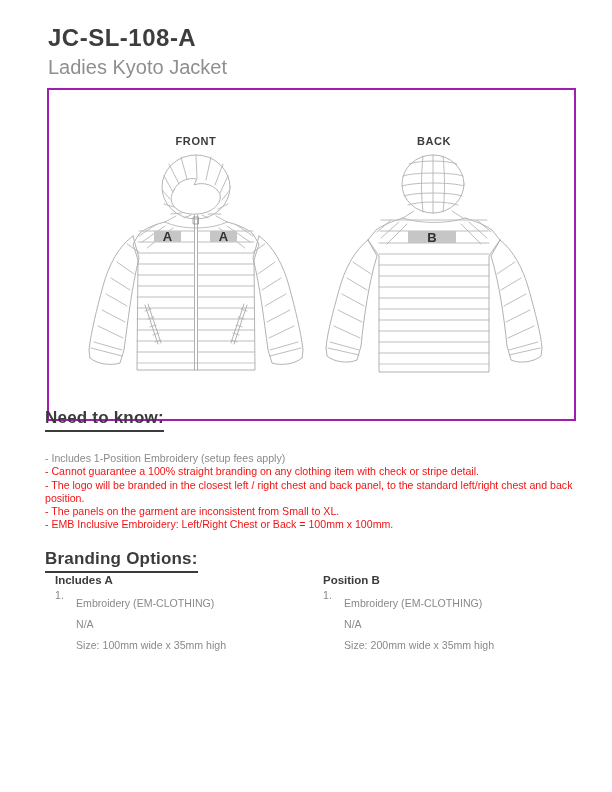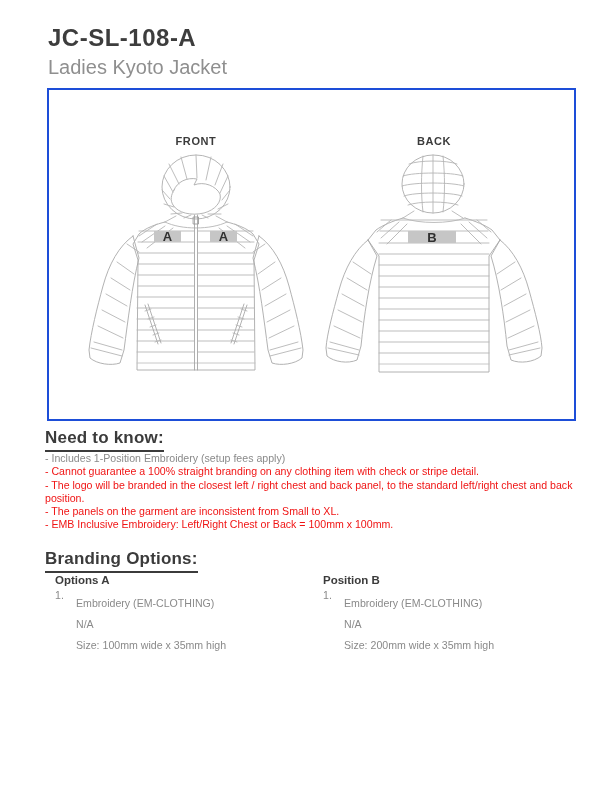--- a/index.html
+++ b/index.html
@@ -9,21 +9,21 @@
   }
   .title{
     position:absolute;left:48px;top:24px;font-size:24px;font-weight:bold;
     color:#3d3d3d;letter-spacing:.5px;
   }
   .subtitle{
     position:absolute;left:48px;top:56px;font-size:20px;color:#8f8f8f;
   }
   .diagram-box{
     position:absolute;left:47px;top:88px;width:525px;height:329px;
-    border:2px solid #1d4ed8;background:#fff;
+    border:2px solid #a21caf;background:#fff;
   }
   .view-label{
     position:absolute;width:80px;text-align:center;font-size:11px;
     font-weight:bold;color:#3b3b3b;letter-spacing:.6px;
   }
   .jacket-svg{position:absolute;}
   .marker{
     position:absolute;background:#c6c6c6;display:flex;
     align-items:center;justify-content:center;
   }
@@ -126,34 +126,34 @@
       <span>A</span>
     </div>
     <div class="marker" style="left:161px;top:141px;width:27px;height:11px;">
       <span>A</span>
     </div>
     <div class="marker" style="left:359px;top:141px;width:48px;height:12px;">
       <span>B</span>
     </div>
   </div>
 
-  <div class="section-heading" style="top:428px;">Need to know:</div>
+  <div class="section-heading" style="top:408px;">Need to know:</div>
 
   <div class="notes">
     <p class="note-gray">- Includes 1-Position Embroidery (setup fees apply)</p>
     <p class="note-red">- Cannot guarantee a 100% straight branding on any clothing item with check or stripe detail.</p>
     <p class="note-red">- The logo will be branded in the closest left / right chest and back panel, to the standard left/right chest and back position.</p>
     <p class="note-red">- The panels on the garment are inconsistent from Small to XL.</p>
     <p class="note-red">- EMB Inclusive Embroidery: Left/Right Chest or Back = 100mm x 100mm.</p>
   </div>
 
   <div class="section-heading" style="top:549px;">Branding Options:</div>
 
   <div class="branding-col" style="left:55px;">
-    <p class="pos-title">Options A</p>
+    <p class="pos-title">Includes A</p>
     <div class="option">
       <span class="num">1.</span>
       <div class="option-lines">
         <div>Embroidery (EM-CLOTHING)</div>
         <div>N/A</div>
         <div>Size: 100mm wide x 35mm high</div>
       </div>
     </div>
   </div>
 

